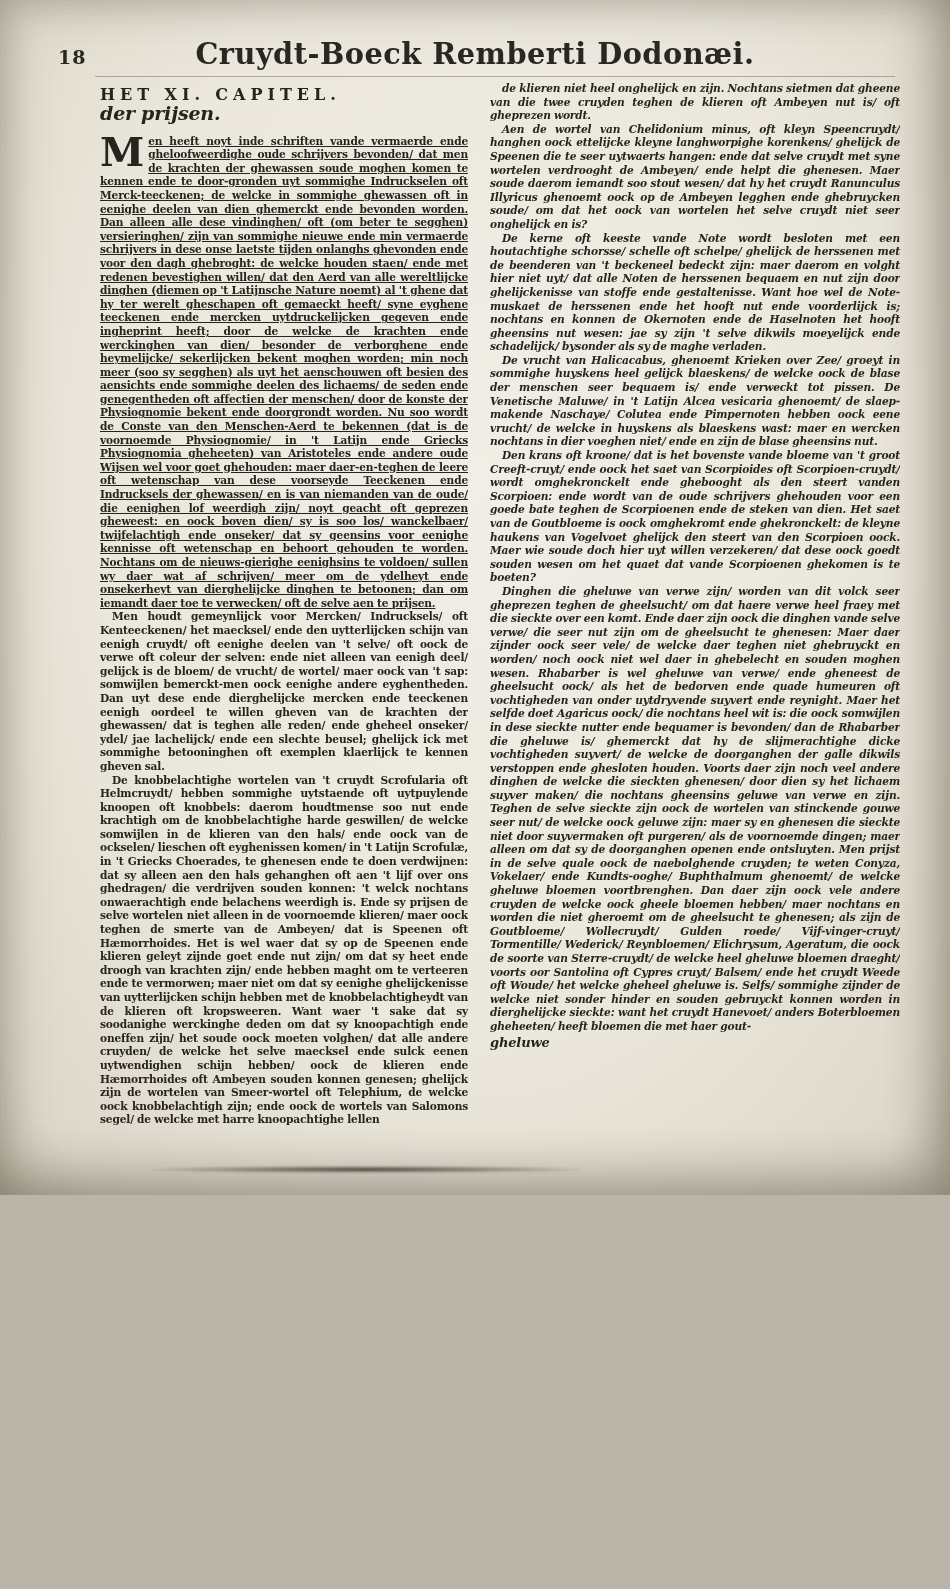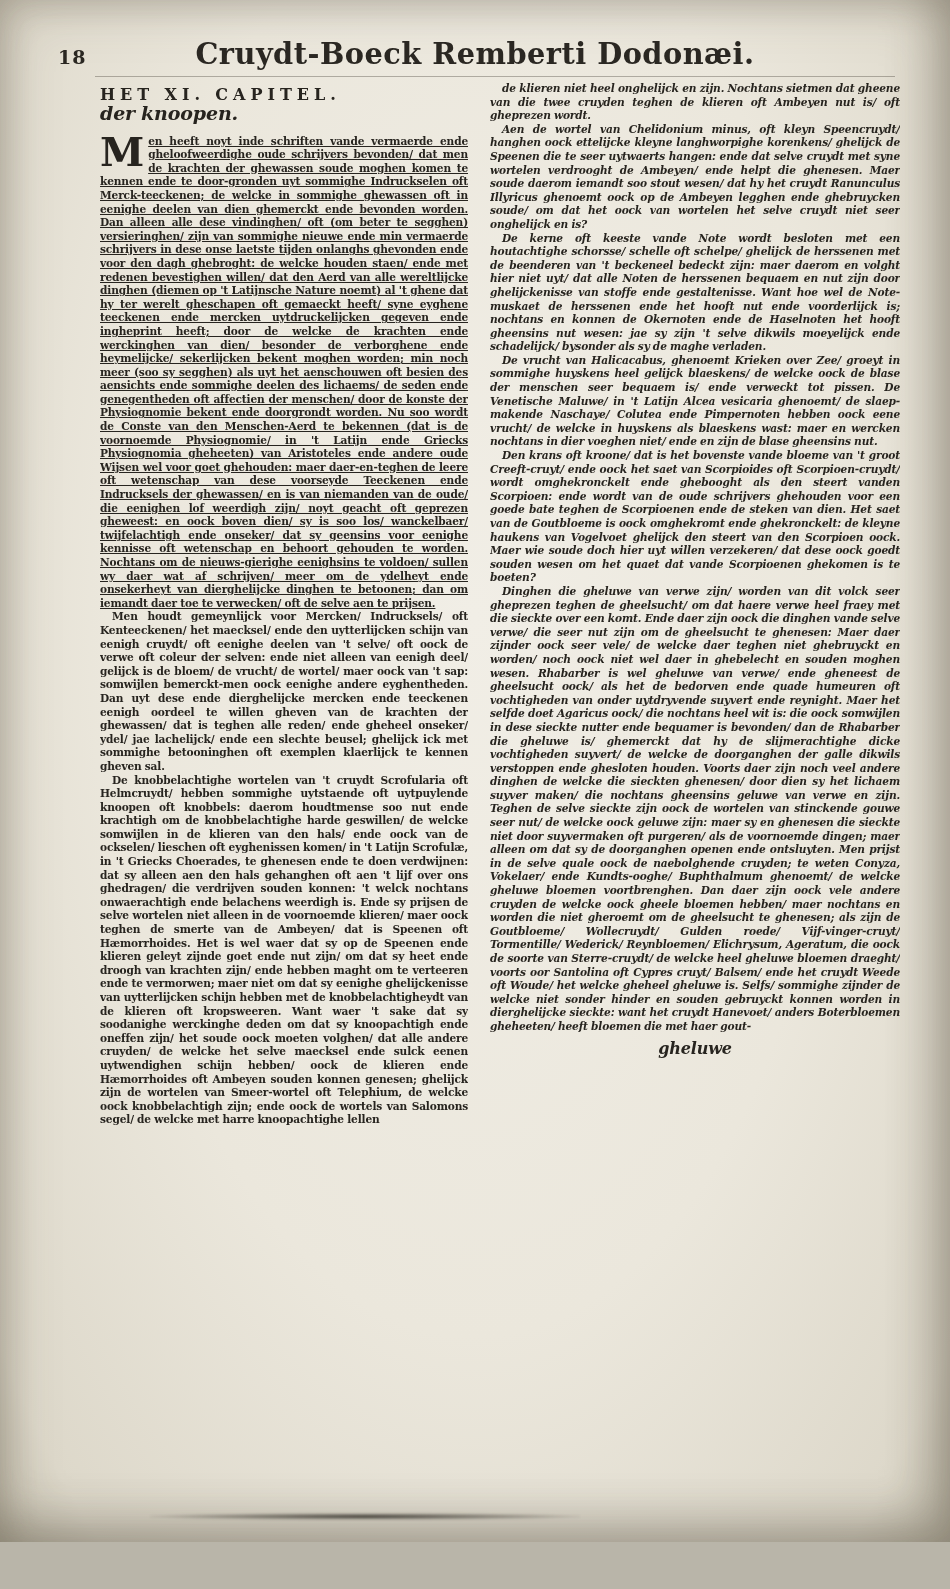--- a/index.html
+++ b/index.html
@@ -4,21 +4,21 @@
 <style>
   html,body{margin:0;padding:0;}
   body{
     width:950px;height:1589px;
     background:#b9b5a9;
     font-family:"DejaVu Serif","Liberation Serif",serif;
     overflow:hidden;
   }
   .page{
     position:relative;
-    width:950px;height:1542px;
+    width:950px;height:1195px;
     background:
       radial-gradient(ellipse at 50% 40%, #f1eee6 0%, #ebe7dc 55%, #ddd8ca 90%, #c9c4b4 100%);
     box-shadow:inset 0 0 60px rgba(90,80,60,.25);
     color:#2a2722;
     box-sizing:border-box;
   }
   
   .pagehead{position:relative;height:78px;}
   .pagenum{
     position:absolute;left:58px;top:46px;
@@ -68,23 +68,23 @@
   .col p{margin:0;padding:0;text-indent:12px;}
   .col p.dropcap{text-indent:0;text-decoration:underline;}
   .col p.dropcap::first-letter{
     float:left;
     font-size:40px;
     line-height:30px;
     padding:2px 4px 0 0;
     font-weight:bold;
   }
   .catchword{
-    text-align:center;
-    font-size:16px;font-weight:bold;
-    margin-top:8px;
+    text-align:left;
+    font-size:13px;font-weight:bold;
+    margin-top:2px;
   }
   
   .smudge{
     position:absolute;
     left:150px;bottom:22px;width:430px;height:7px;
     background:radial-gradient(ellipse at 50% 50%, rgba(40,38,34,.85), rgba(40,38,34,0) 75%);
     filter:blur(1px);
   }
   .edge-shadow{
     position:absolute;inset:0;pointer-events:none;
@@ -100,21 +100,21 @@
     <span class="pagenum">18</span>
     <h1 class="running">Cruydt-Boeck Remberti Dodonæi.</h1>
   </div>
   <div class="headrule"></div>
 
   <div class="columns">
 
     <div class="col left">
       <div class="chapter">
         <div class="line1">HET XI. CAPITEL.</div>
-        <div class="line3">der knoopen.</div>
+        <div class="line3">der prijsen.</div>
       </div>
       <div id="left-paragraphs">
           <p class="dropcap">Men heeft noyt inde schriften vande vermaerde ende gheloofweerdighe oude schrijvers bevonden/ dat men de krachten der ghewassen soude moghen komen te kennen ende te door-gronden uyt sommighe Indruckselen oft Merck-teeckenen; de welcke in sommighe ghewassen oft in eenighe deelen van dien ghemerckt ende bevonden worden. Dan alleen alle dese vindinghen/ oft (om beter te segghen) versieringhen/ zijn van sommighe nieuwe ende min vermaerde schrijvers in dese onse laetste tijden onlanghs ghevonden ende voor den dagh ghebroght: de welcke houden staen/ ende met redenen bevestighen willen/ dat den Aerd van alle wereltlijcke dinghen (diemen op 't Latijnsche Nature noemt) al 't ghene dat hy ter werelt gheschapen oft gemaeckt heeft/ syne eyghene teeckenen ende mercken uytdruckelijcken gegeven ende ingheprint heeft; door de welcke de krachten ende werckinghen van dien/ besonder de verborghene ende heymelijcke/ sekerlijcken bekent moghen worden; min noch meer (soo sy segghen) als uyt het aenschouwen oft besien des aensichts ende sommighe deelen des lichaems/ de seden ende genegentheden oft affectien der menschen/ door de konste der Physiognomie bekent ende doorgrondt worden. Nu soo wordt de Conste van den Menschen-Aerd te bekennen (dat is de voornoemde Physiognomie/ in 't Latijn ende Griecks Physiognomia gheheeten) van Aristoteles ende andere oude Wijsen wel voor goet ghehouden: maer daer-en-teghen de leere oft wetenschap van dese voorseyde Teeckenen ende Indrucksels der ghewassen/ en is van niemanden van de oude/ die eenighen lof weerdigh zijn/ noyt geacht oft geprezen gheweest: en oock boven dien/ sy is soo los/ wanckelbaer/ twijfelachtigh ende onseker/ dat sy geensins voor eenighe kennisse oft wetenschap en behoort gehouden te worden. Nochtans om de nieuws-gierighe eenighsins te voldoen/ sullen wy daer wat af schrijven/ meer om de ydelheyt ende onsekerheyt van dierghelijcke dinghen te betoonen; dan om iemandt daer toe te verwecken/ oft de selve aen te prijsen.</p>
           <p>Men houdt gemeynlijck voor Mercken/ Indrucksels/ oft Kenteeckenen/ het maecksel/ ende den uytterlijcken schijn van eenigh cruydt/ oft eenighe deelen van 't selve/ oft oock de verwe oft coleur der selven: ende niet alleen van eenigh deel/ gelijck is de bloem/ de vrucht/ de wortel/ maer oock van 't sap: somwijlen bemerckt-men oock eenighe andere eyghentheden. Dan uyt dese ende dierghelijcke mercken ende teeckenen eenigh oordeel te willen gheven van de krachten der ghewassen/ dat is teghen alle reden/ ende gheheel onseker/ ydel/ jae lachelijck/ ende een slechte beusel; ghelijck ick met sommighe betooninghen oft exemplen klaerlijck te kennen gheven sal.</p>
           <p>De knobbelachtighe wortelen van 't cruydt Scrofularia oft Helmcruydt/ hebben sommighe uytstaende oft uytpuylende knoopen oft knobbels: daerom houdtmense soo nut ende krachtigh om de knobbelachtighe harde geswillen/ de welcke somwijlen in de klieren van den hals/ ende oock van de ockselen/ lieschen oft eyghenissen komen/ in 't Latijn Scrofulæ, in 't Griecks Choerades, te ghenesen ende te doen verdwijnen: dat sy alleen aen den hals gehanghen oft aen 't lijf over ons ghedragen/ die verdrijven souden konnen: 't welck nochtans onwaerachtigh ende belachens weerdigh is. Ende sy prijsen de selve wortelen niet alleen in de voornoemde klieren/ maer oock teghen de smerte van de Ambeyen/ dat is Speenen oft Hæmorrhoides. Het is wel waer dat sy op de Speenen ende klieren geleyt zijnde goet ende nut zijn/ om dat sy heet ende droogh van krachten zijn/ ende hebben maght om te verteeren ende te vermorwen; maer niet om dat sy eenighe ghelijckenisse van uytterlijcken schijn hebben met de knobbelachtigheydt van de klieren oft kropsweeren. Want waer 't sake dat sy soodanighe werckinghe deden om dat sy knoopachtigh ende oneffen zijn/ het soude oock moeten volghen/ dat alle andere cruyden/ de welcke het selve maecksel ende sulck eenen uytwendighen schijn hebben/ oock de klieren ende Hæmorrhoides oft Ambeyen souden konnen genesen; ghelijck zijn de wortelen van Smeer-wortel oft Telephium, de welcke oock knobbelachtigh zijn; ende oock de wortels van Salomons segel/ de welcke met harre knoopachtighe lellen</p>
         </div>
     </div>
 
     <div class="col right">
       <div id="right-paragraphs">

